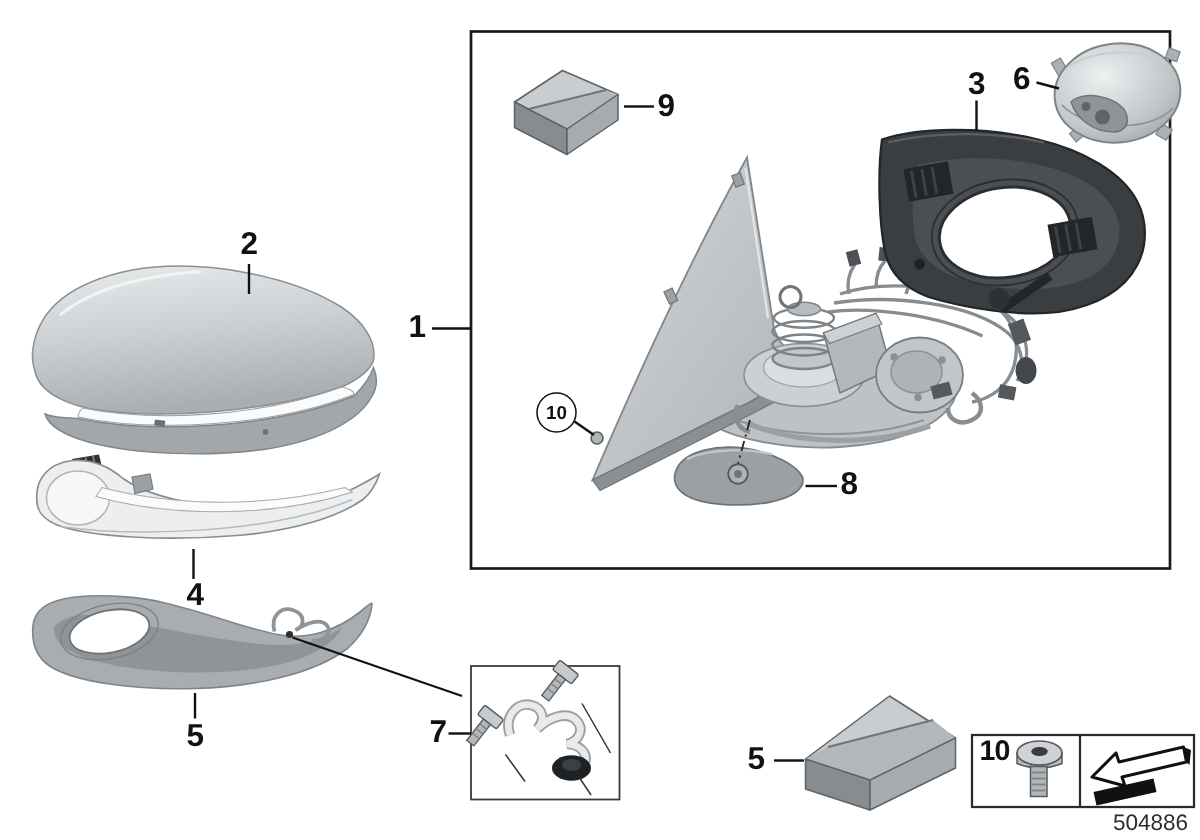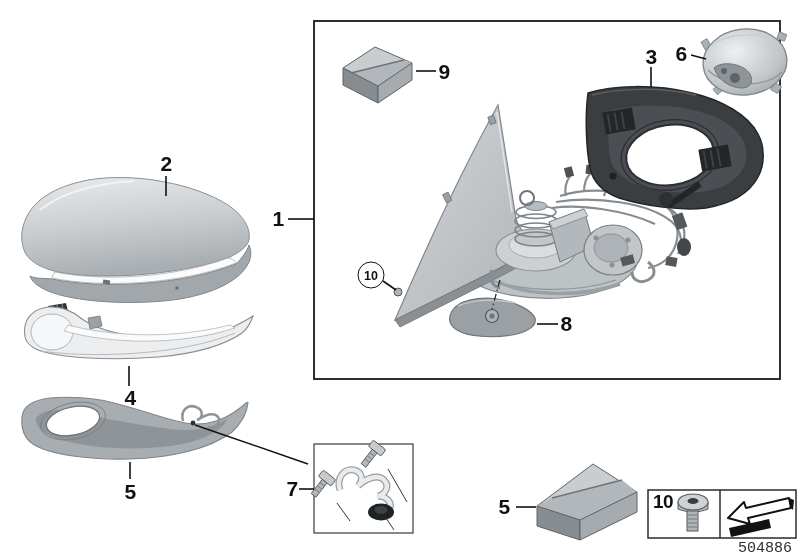--- a/index.html
+++ b/index.html
@@ -6,21 +6,21 @@
   .stage{position:relative;width:800px;height:560px;background:#fff;overflow:hidden;
          font-family:"Liberation Sans",sans-serif;}
   .stage svg{position:absolute;left:0;top:0;}
   .lbl{position:absolute;transform:translate(-50%,-50%);font-weight:bold;font-size:21px;
        color:#111;line-height:1;letter-spacing:-0.5px;font-family:"Liberation Sans",sans-serif;}
   .circ{position:absolute;width:25px;height:25px;border:1.7px solid #111;border-radius:50%;
         background:#fff;display:flex;align-items:center;justify-content:center;
         transform:translate(-50%,-50%);font-weight:bold;font-size:12.5px;color:#111;}
   .legend-num{font-size:19px;}
   .partnum{position:absolute;left:728px;top:541px;width:64px;text-align:right;
-           font-size:15px;color:#2d2d2d;line-height:1.1;font-family:Liberation Mono, monospace;}
+           font-size:15px;color:#2d2d2d;line-height:1.1;}
 </style>
 </head>
 <body>
 
 <div class="stage">
 
 <svg width="800" height="560" viewBox="0 0 800 560">
   <defs>
     <linearGradient id="gradCap" x1="0" y1="0" x2="0.25" y2="1">
       <stop offset="0" stop-color="#e9ebec"></stop>

